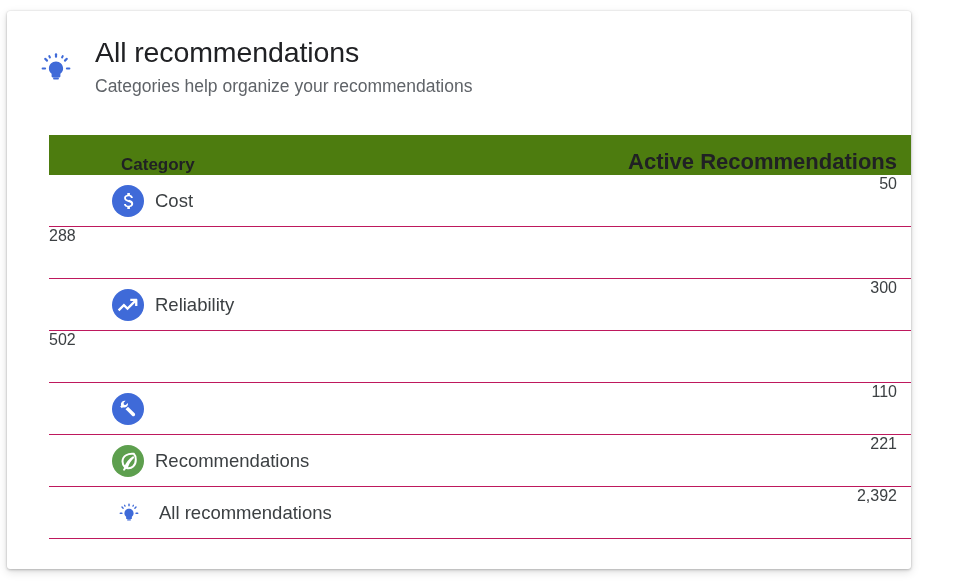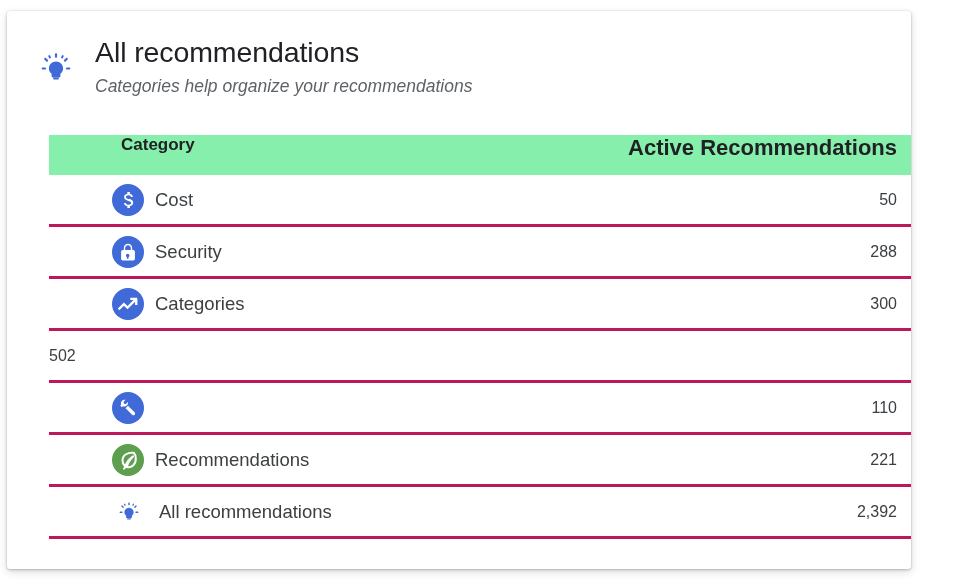--- a/index.html
+++ b/index.html
@@ -66,57 +66,55 @@
     letter-spacing: -0.1px;
     white-space: nowrap;
   }
   .card-subtitle {
     margin-top: 3px;
     font-size: 17.5px;
     line-height: 24px;
     color: #5f6368;
     font-weight: 400;
     white-space: nowrap;
-    font-style: italic;
   }
 
   
   .table {
     position: absolute;
     left: 42px;
     top: 124px;
     width: 870px;
   }
   .t-header {
     display: flex;
-    align-items: flex-start;
+    align-items: flex-end;
     height: 40px;
-    background: #86efac;
+    background: #4d7c0f;
   }
   .t-header .th-category {
     flex: 1 1 auto;
     padding-left: 72px;
     font-size: 17px;
     font-weight: 700;
     color: #202124;
   }
   .t-header .th-value {
     flex: 0 0 auto;
     padding-right: 22px;
     font-size: 22px;
     font-weight: 700;
     color: #202124;
     text-align: right;
   }
 
   .t-row {
     display: flex;
-    align-items: center;
     height: 52px;
-    border-bottom: 3px solid #be185d;
+    border-bottom: 1px solid #be185d;
     box-sizing: border-box;
   }
   .t-row .cell-category {
     flex: 1 1 auto;
     display: flex;
     align-items: center;
     padding-left: 62px;
   }
   .t-row .cell-value {
     flex: 0 0 auto;
@@ -192,36 +190,29 @@
             <div class="cell-category">
               <span class="row-icon"><svg viewBox="0 0 34 34" width="34" height="34">
                   <circle cx="17" cy="17" r="16" fill="#3f6ad8"></circle>
                   <path fill="#fff" d="M17.9 16.2c-2.3-.6-3.0-1.2-3.0-2.1 0-1.1 1.0-1.8 2.6-1.8 1.5 0 2.2.6 2.5 1.6h1.9c-.3-1.6-1.4-2.7-3.0-3.1V9h-2.6v1.8c-1.8.3-3.2 1.5-3.2 3.3 0 2.1 1.8 3.2 4.3 3.8 2.3.5 2.8 1.3 2.8 2.2 0 .6-.4 1.7-2.5 1.7-1.9 0-2.7-.9-2.8-1.9h-1.9c.1 1.8 1.5 2.9 3.3 3.2V25h2.6v-1.9c1.9-.3 3.3-1.4 3.3-3.3 0-2.6-2.2-3.4-4.3-4z"></path>
                 </svg></span>
               <span class="row-label">Cost</span>
             </div>
             <div class="cell-value">50</div>
           </div>
           <div class="t-row">
-            <div class="cell-category">
-              <span class="row-icon"><svg viewBox="0 0 34 34" width="34" height="34">
-                  <circle cx="17" cy="17" r="16" fill="#3f6ad8"></circle>
-                  <path fill="#fff" d="M22.2 15.0h-1.0v-2.0c0-2.3-1.9-4.2-4.2-4.2s-4.2 1.9-4.2 4.2v2.0h-1.0c-.9 0-1.7.8-1.7 1.7v7.0c0 .9.8 1.7 1.7 1.7h10.4c.9 0 1.7-.8 1.7-1.7v-7.0c0-.9-.8-1.7-1.7-1.7zm-8.0-2.0c0-1.5 1.3-2.8 2.8-2.8s2.8 1.3 2.8 2.8v2.0h-5.6v-2.0zm4.3 7.6c0 .7-.4 1.3-1.0 1.6v1.6h-1.6v-1.6c-.6-.3-1.0-.9-1.0-1.6 0-1.0.8-1.8 1.8-1.8s1.8.8 1.8 1.8z"></path>
-                </svg></span>
-              <span class="row-label">Security</span>
-            </div>
             <div class="cell-value">288</div>
           </div>
           <div class="t-row">
             <div class="cell-category">
               <span class="row-icon"><svg viewBox="0 0 34 34" width="34" height="34">
                   <circle cx="17" cy="17" r="16" fill="#3f6ad8"></circle>
                   <path fill="#fff" d="M25.3 10.8h-6.0v2.3h3.2l-6.0 6.0-3.6-3.6-6.1 6.1 1.6 1.6 4.5-4.5 3.6 3.6 7.6-7.6v3.2h2.3v-6.0c0-.6-.5-1.1-1.1-1.1z"></path>
                 </svg></span>
-              <span class="row-label">Categories</span>
+              <span class="row-label">Reliability</span>
             </div>
             <div class="cell-value">300</div>
           </div>
           <div class="t-row">
             <div class="cell-value">502</div>
           </div>
           <div class="t-row">
             <div class="cell-category">
               <span class="row-icon"><svg viewBox="0 0 34 34" width="34" height="34">
                   <circle cx="17" cy="17" r="16" fill="#3f6ad8"></circle>

